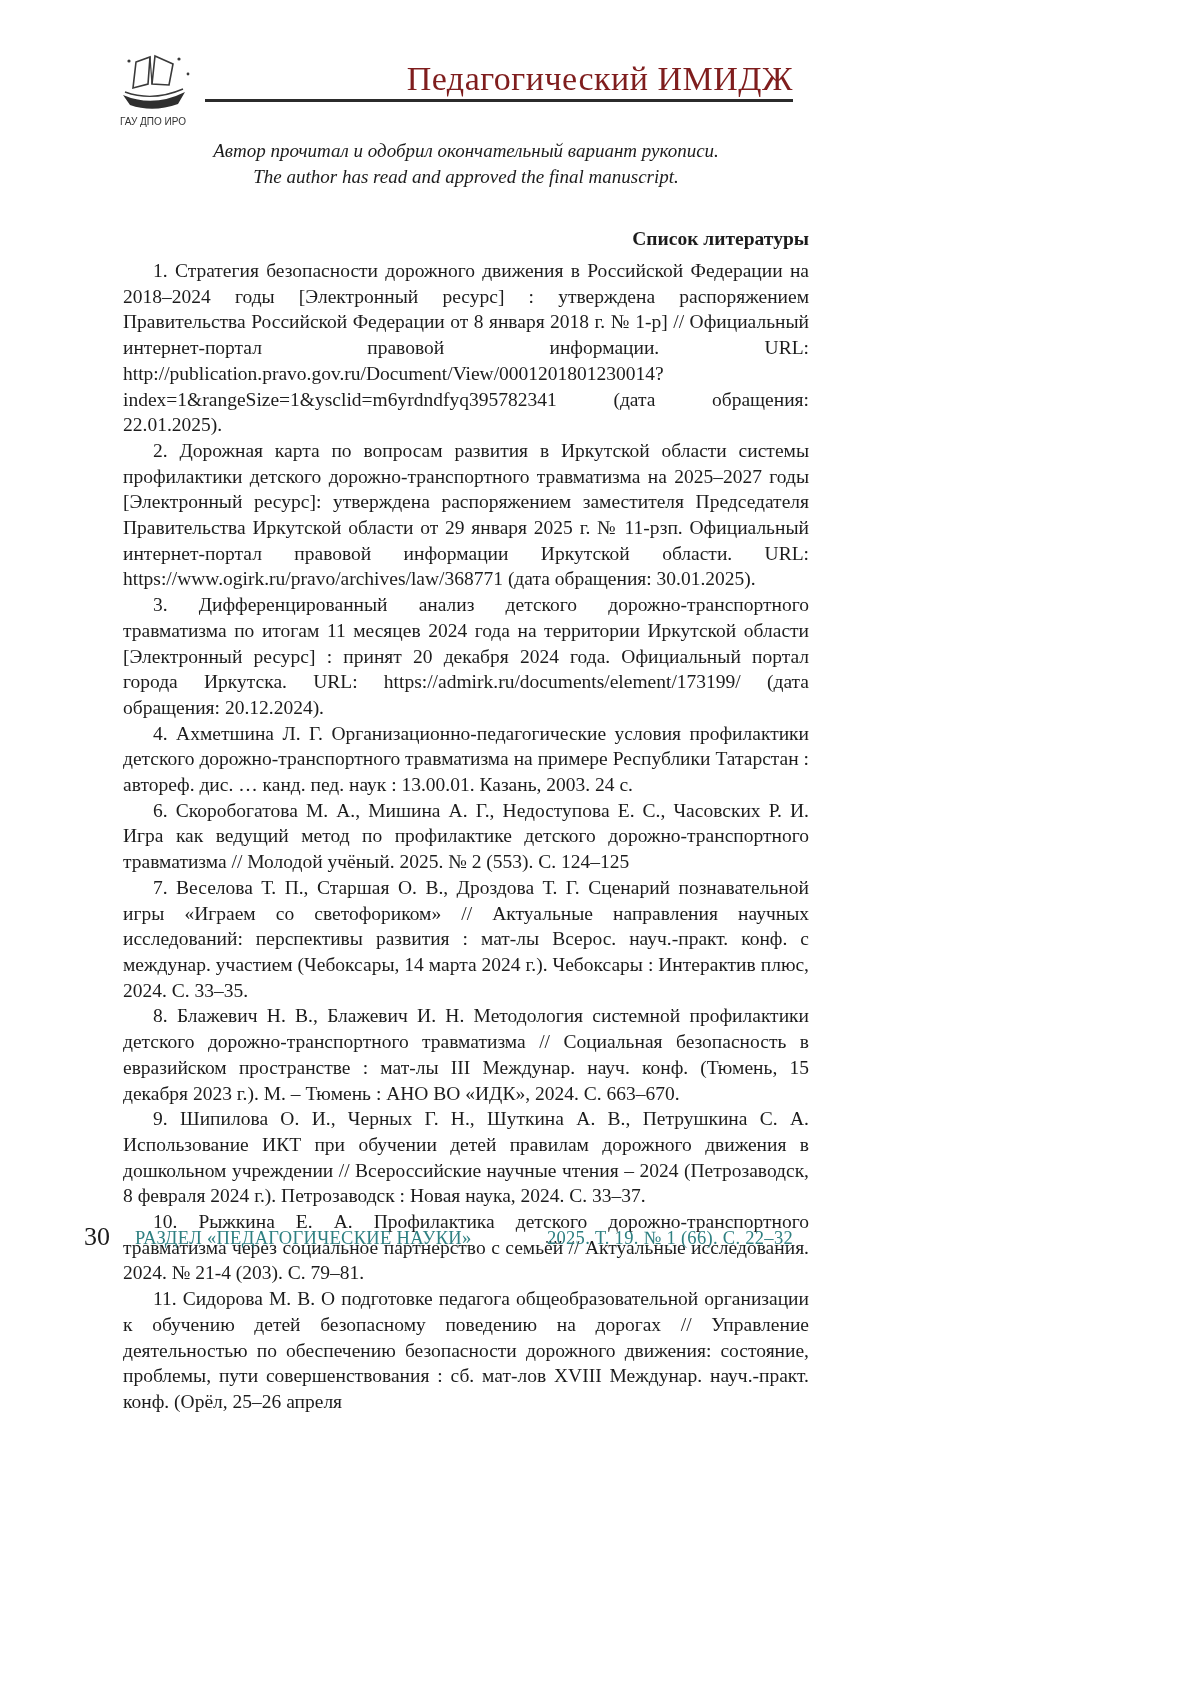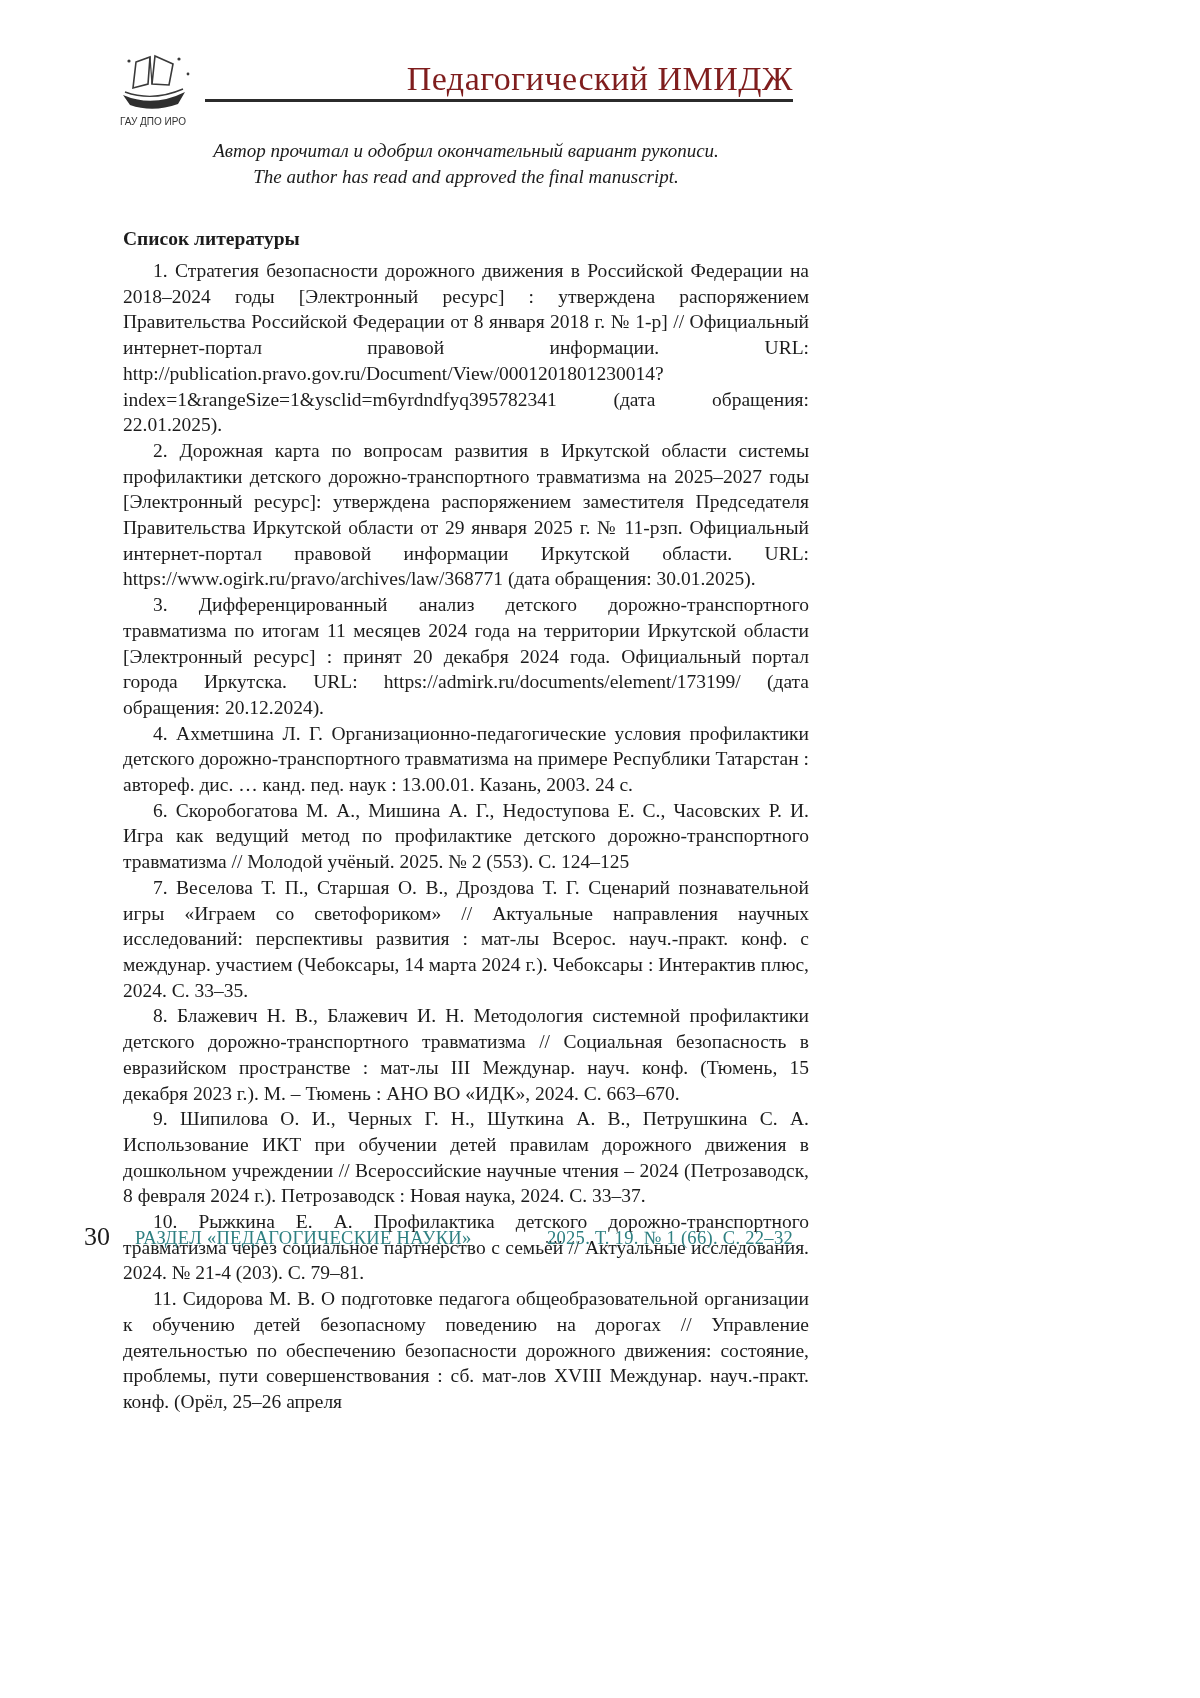--- a/index.html
+++ b/index.html
@@ -36,21 +36,21 @@
     width:686px;
   }
   .approval {
     text-align:center;
     font-style:italic;
     font-size:19px;
     line-height:26px;
     margin-top:8px;
   }
   .list-heading {
-    text-align:left;
+    text-align:right;
     font-weight:bold;
     font-size:19.5px;
     margin-top:38px;
     margin-bottom:8px;
   }
   .ref {
     font-size:19.5px;
     line-height:25.7px;
     text-align:justify;
     text-indent:30px;

